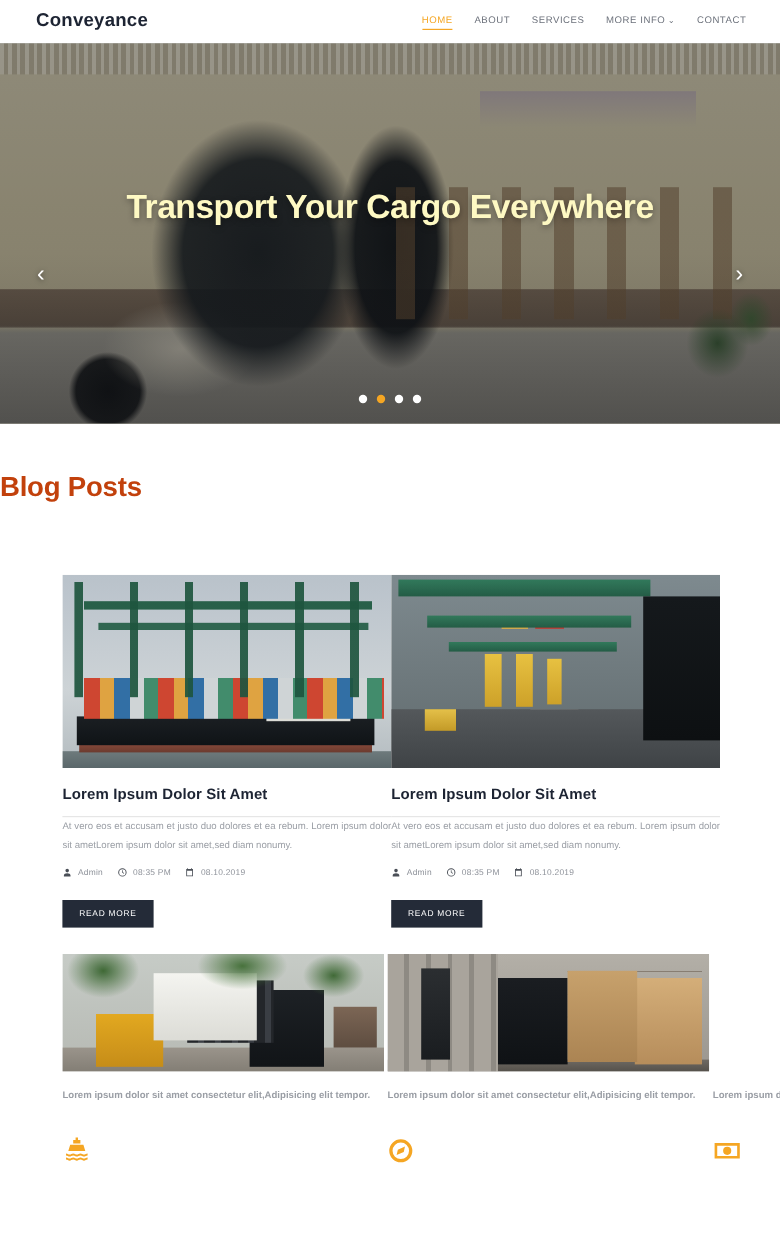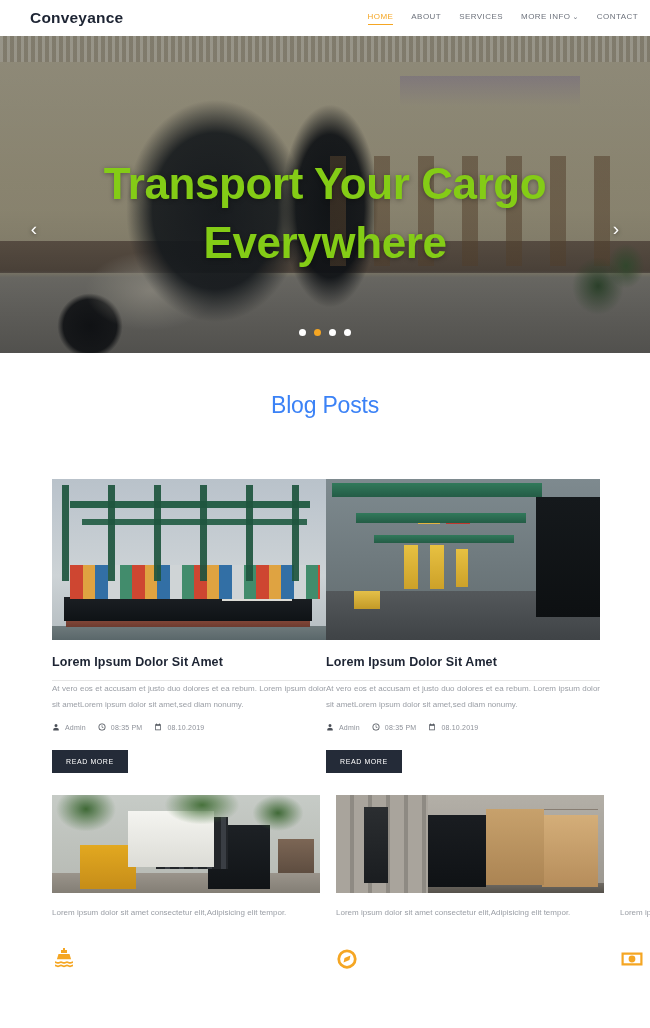--- a/index.html
+++ b/index.html
@@ -12,21 +12,21 @@
   }
 
   
   .site-header {
     position: relative;
     height: 36px;
     background: #ffffff;
     display: flex;
     align-items: center;
     justify-content: space-between;
-    padding: 0 12px 0 30px;
+    padding: 0 28px 0 30px;
     z-index: 30;
   }
   .brand {
     font-size: 15.5px;
     font-weight: bold;
     color: #1d2433;
     letter-spacing: 0.2px;
   }
   .main-nav {
     display: flex;
@@ -97,22 +97,22 @@
     background: linear-gradient(180deg, rgba(10,12,16,.32) 0%, rgba(10,12,16,.30) 55%, rgba(10,12,16,.42) 100%);
   }
   .hero-caption {
     position: absolute;
     left: 0; right: 0;
     top: 118px;
     text-align: center;
     padding: 0 60px;
   }
   .hero-title {
-    color: #84cc16;
-    font-size: 44px;
+    color: #fef9c3;
+    font-size: 28px;
     font-weight: bold;
     line-height: 1.35;
     letter-spacing: -0.4px;
     text-shadow: 0 1px 5px rgba(0,0,0,.35);
   }
   .hero-arrow {
     position: absolute;
     top: 178px;
     width: 28px;
     height: 28px;
@@ -144,24 +144,24 @@
     cursor: pointer;
   }
   .hero-dot.is-active { background: #f5a623; }
 
   
   .blog-section {
     padding-top: 39px;
     background: #ffffff;
   }
   .section-title {
-    text-align: center;
+    text-align: left;
     font-size: 23px;
-    font-weight: normal;
-    color: #3b82f6;
+    font-weight: bold;
+    color: #c2410c;
     letter-spacing: -0.2px;
   }
 
   .posts-grid {
     display: flex;
     padding: 60px 52px 0 52px;
   }
   .post-card { width: 274px; }
 
   .post-thumb {
@@ -270,22 +270,23 @@
     letter-spacing: 0.6px;
     padding: 8px 14px;
     border: none;
     cursor: pointer;
     font-family: inherit;
   }
 
   
   .feature-row {
     display: flex;
-    gap: 16px;
+    gap: 3px;
     padding: 22px 52px 0 52px;
+    font-weight: bold;
   }
   .feature-col { width: 274px; }
   .feature-thumb {
     width: 268px;
     height: 98px;
     overflow: hidden;
     position: relative;
   }
   .feature-col.col-3 .feature-thumb { visibility: hidden; }
   

